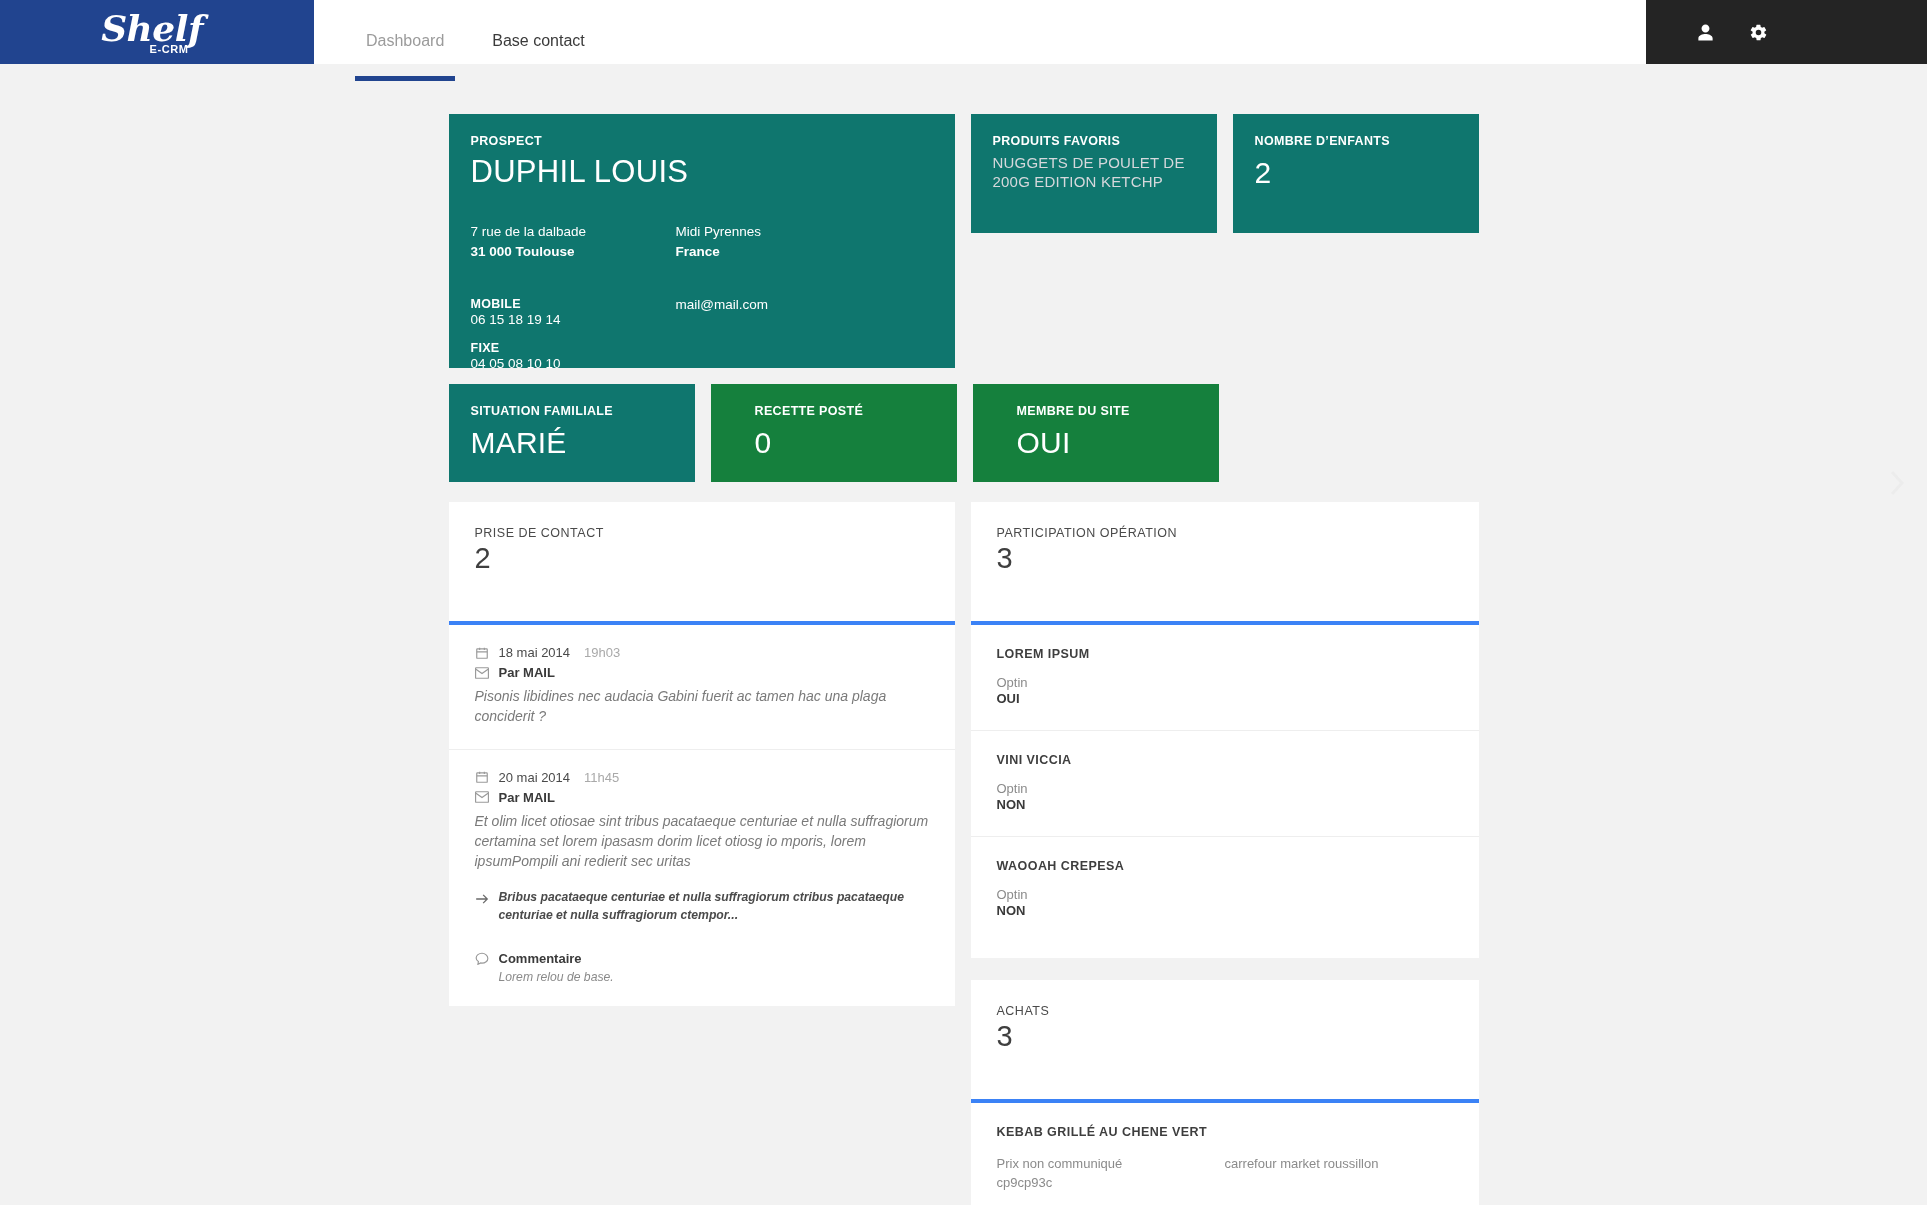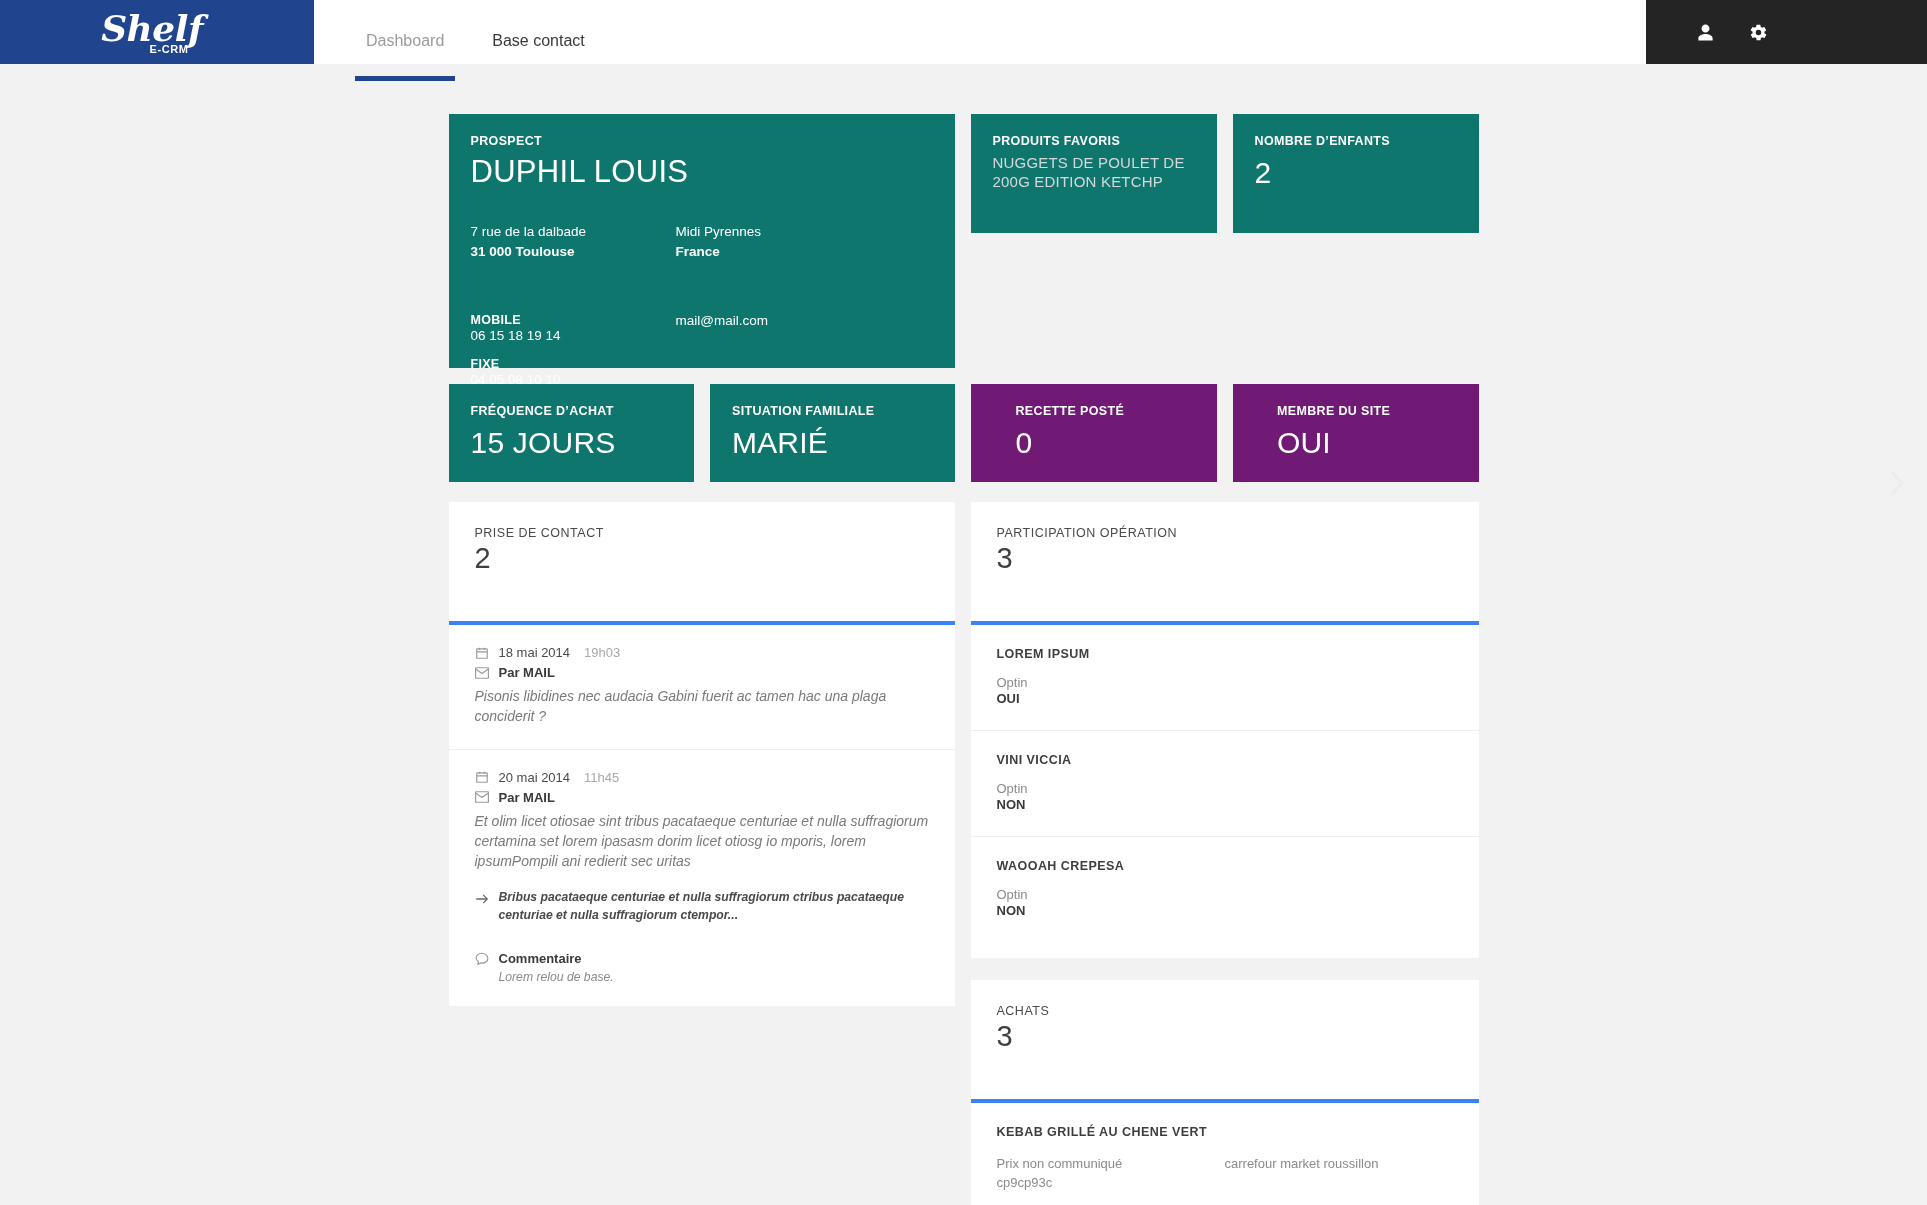--- a/index.html
+++ b/index.html
@@ -48,37 +48,37 @@
   .wrap { width: 1030px; margin: 0 auto; }
 
   
   .row1 { display: flex; gap: 16px; }
   .col-left { width: 506px; }
   .col-right { width: 508px; display: flex; flex-direction: column; gap: 16px; }
   .rr { display: flex; gap: 16px; }
 
   .tile { color: #ffffff; padding: 20px 22px; }
   .tile.dark { background: #0f766e; }
-  .tile.grey { background: #701a75; padding-left: 44px; }
+  .tile.grey { background: #15803d; padding-left: 44px; }
   .tile-label {
     font-size: 12.5px; font-weight: bold; letter-spacing: 0.35px;
     text-transform: uppercase; color: #ffffff;
   }
   .tile-value { font-size: 30px; font-weight: 300; margin-top: 8px; letter-spacing: 0.2px; }
   .tile-value.small { font-size: 15px; line-height: 1.25; color: #d6d8dc; font-weight: 400; margin-top: 6px; }
 
   
   .prospect { height: 254px; position: relative; }
   .prospect .name {
     font-size: 31px; font-weight: 300; letter-spacing: 0.3px; margin-top: 6px;
   }
   .prospect .addr-grid { display: flex; margin-top: 32px; }
   .prospect .addr-col { width: 205px; font-size: 13.5px; line-height: 1.5; }
   .prospect .b { font-weight: bold; }
-  .prospect .phones { display: flex; margin-top: 50px; }
+  .prospect .phones { display: flex; margin-top: 34px; }
   .prospect .phone-col { width: 205px; }
   .ph-label { font-size: 12.5px; font-weight: bold; letter-spacing: 0.3px; }
   .ph-val { font-size: 13.5px; margin-top: 1px; }
   .ph-block { margin-bottom: 14px; }
   .mail { font-size: 13.5px; }
 
   .fav { height: 119px; width: 246px; }
   .kids { height: 119px; width: 246px; }
   .tile-mid { height: 119px; width: 246px; }
 
@@ -219,24 +219,20 @@
           <div class="tile dark kids">
             <div class="tile-label">NOMBRE D’ENFANTS</div>
             <div class="tile-value">2</div>
           </div>
         </div>
       </div>
     </div>
 
     <div class="row2">
       <div class="tile dark tile-sq">
-        <div class="tile-label">FRÉQUENCE D’ACHAT</div>
-        <div class="tile-value">15 JOURS</div>
-      </div>
-      <div class="tile dark tile-sq">
         <div class="tile-label">SITUATION FAMILIALE</div>
         <div class="tile-value">MARIÉ</div>
       </div>
       <div class="tile grey tile-sq">
         <div class="tile-label">RECETTE POSTÉ</div>
         <div class="tile-value">0</div>
       </div>
       <div class="tile grey tile-sq">
         <div class="tile-label">MEMBRE DU SITE</div>
         <div class="tile-value">OUI</div>

